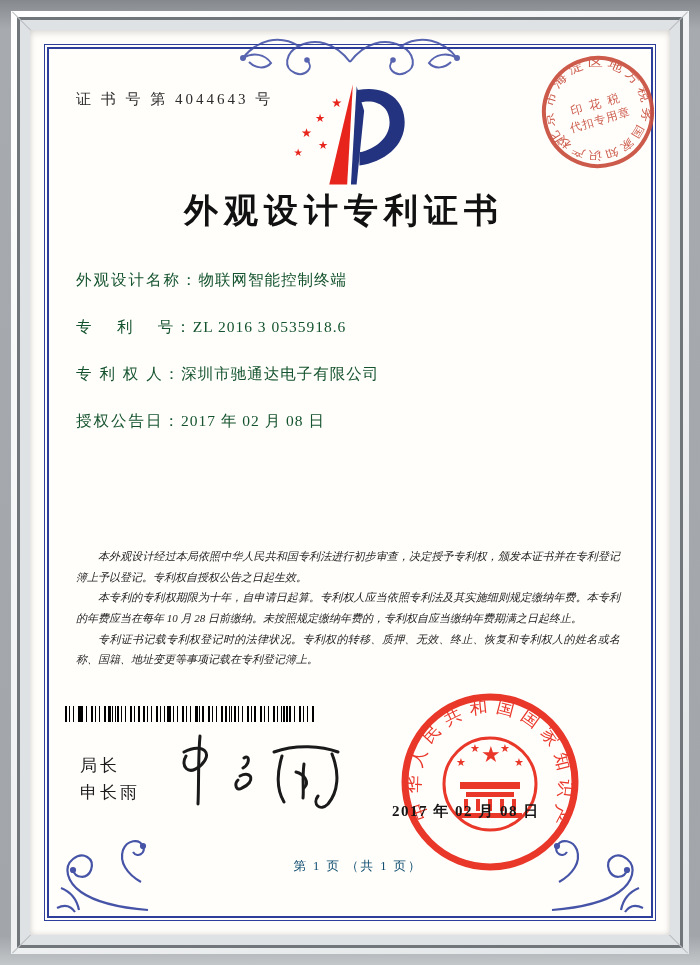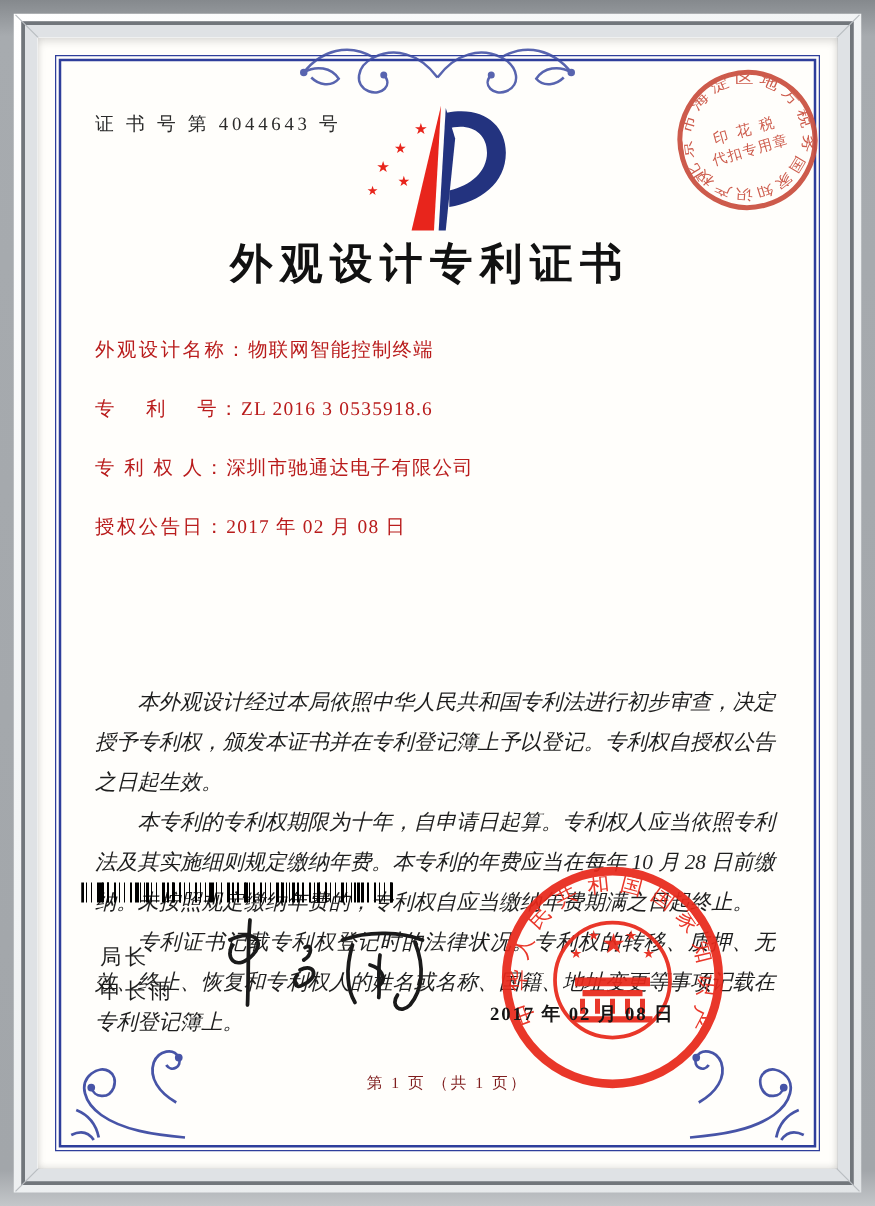--- a/index.html
+++ b/index.html
@@ -36,25 +36,25 @@
   
   .cert-no { position:absolute; left:46px; top:60px; font-size:15px;
     letter-spacing:3px; color:#2b2b2b; }
 
   .logo { position:absolute; left:50%; top:48px; transform:translateX(-50%); }
 
   .title { position:absolute; left:0; right:12px; top:158px; text-align:center;
     font-size:34px; font-weight:600; letter-spacing:6px; color:#111; }
 
   .fields { position:absolute; left:46px; right:52px; top:240px; }
-  .field { height:47px; font-size:15.5px; color:#b91c1c; letter-spacing:1px; }
+  .field { height:47px; font-size:15.5px; color:#14532d; letter-spacing:1px; }
   .field .lbl { letter-spacing:2px; }
 
   .paras { position:absolute; left:46px; right:50px; top:516px;
-    font-size:17px; line-height:1.88; color:#1e1e1e; text-align:justify;
+    font-size:11px; line-height:1.88; color:#1e1e1e; text-align:justify;
     font-style:italic; }
   .paras p { text-indent:2em; }
 
   .barcode { position:absolute; left:35px; top:676px; width:250px; height:16px;
     background-image:
       repeating-linear-gradient(90deg,#000 0 2px,transparent 2px 4px,#000 4px 5px,
         transparent 5px 8px,#000 8px 9px,transparent 9px 13px),
       repeating-linear-gradient(90deg,transparent 0 15px,#000 15px 17px,
         transparent 17px 21px,#000 21px 22px,transparent 22px 29px); }
 
@@ -65,21 +65,21 @@
   .signature { position:absolute; left:140px; top:700px; }
 
   .seal { position:absolute; left:368px; top:660px; }
   .seal-date { position:absolute; left:362px; top:772px; width:200px;
     font-size:15px; font-weight:600; letter-spacing:1.5px; color:#151515; }
 
   .tax-stamp { position:absolute; left:506px; top:20px; transform:rotate(-16deg);
     opacity:.92; }
 
   .footer { position:absolute; left:16px; right:0; top:828px; text-align:center;
-    font-size:12.5px; letter-spacing:2px; color:#7f1d1d; }
+    font-size:12.5px; letter-spacing:2px; color:#0c4a6e; }
 </style>
 </head>
 <body>
 
 <div class="frame-outer">
  <div class="frame-bevel">
   <div class="miter m-tl"></div>
   <div class="miter m-tr"></div>
   <div class="miter m-bl"></div>
   <div class="miter m-br"></div>

